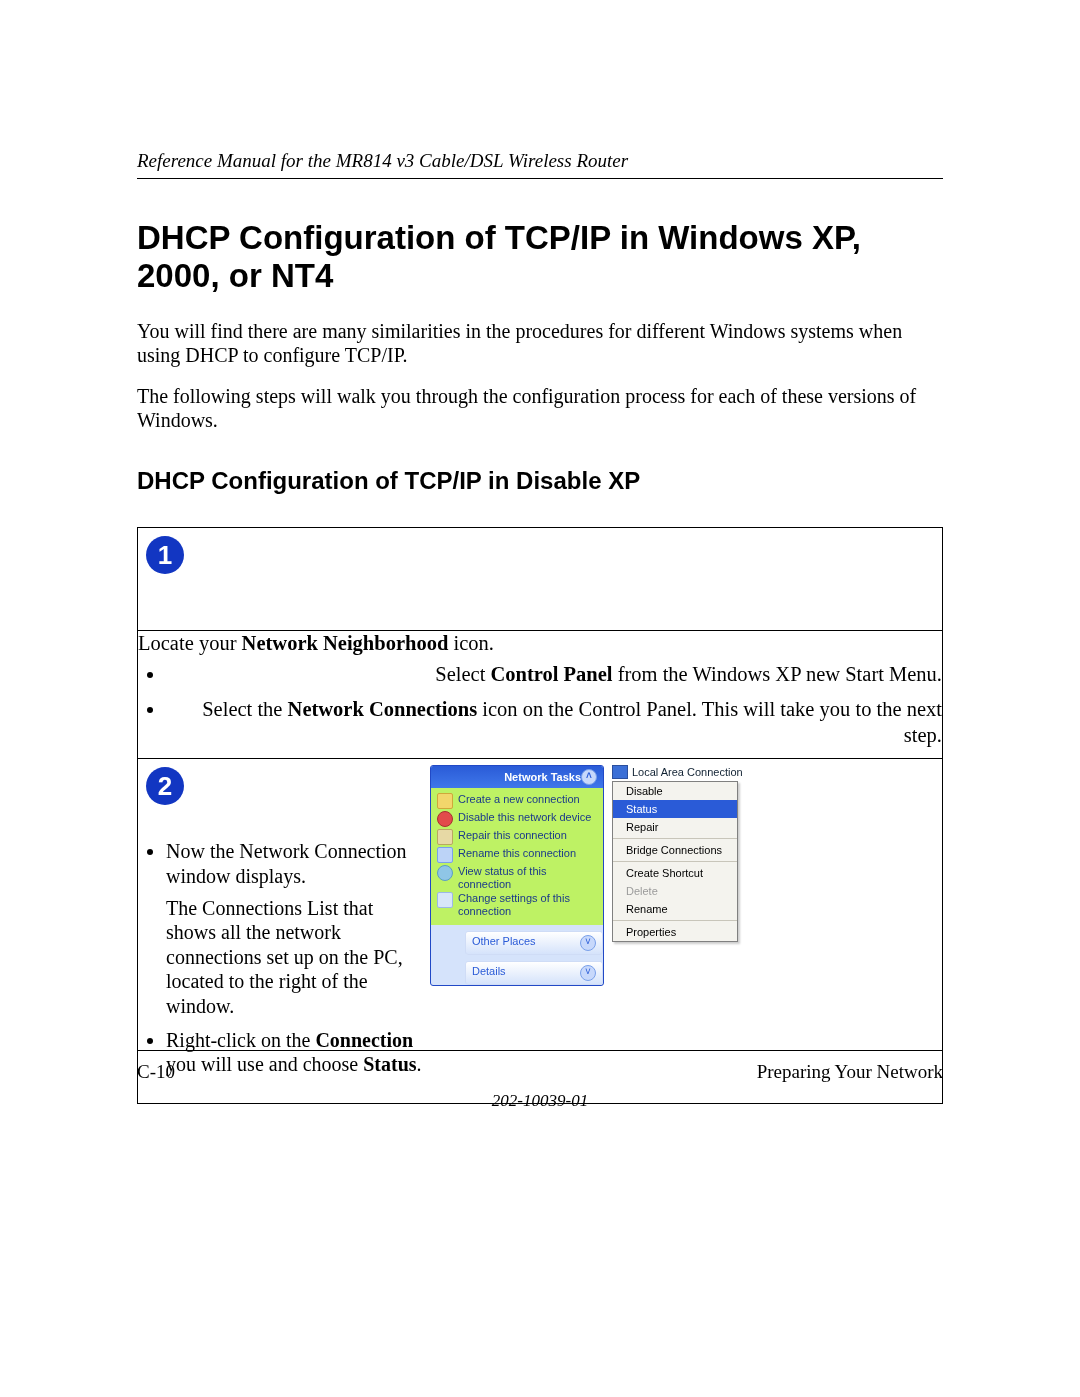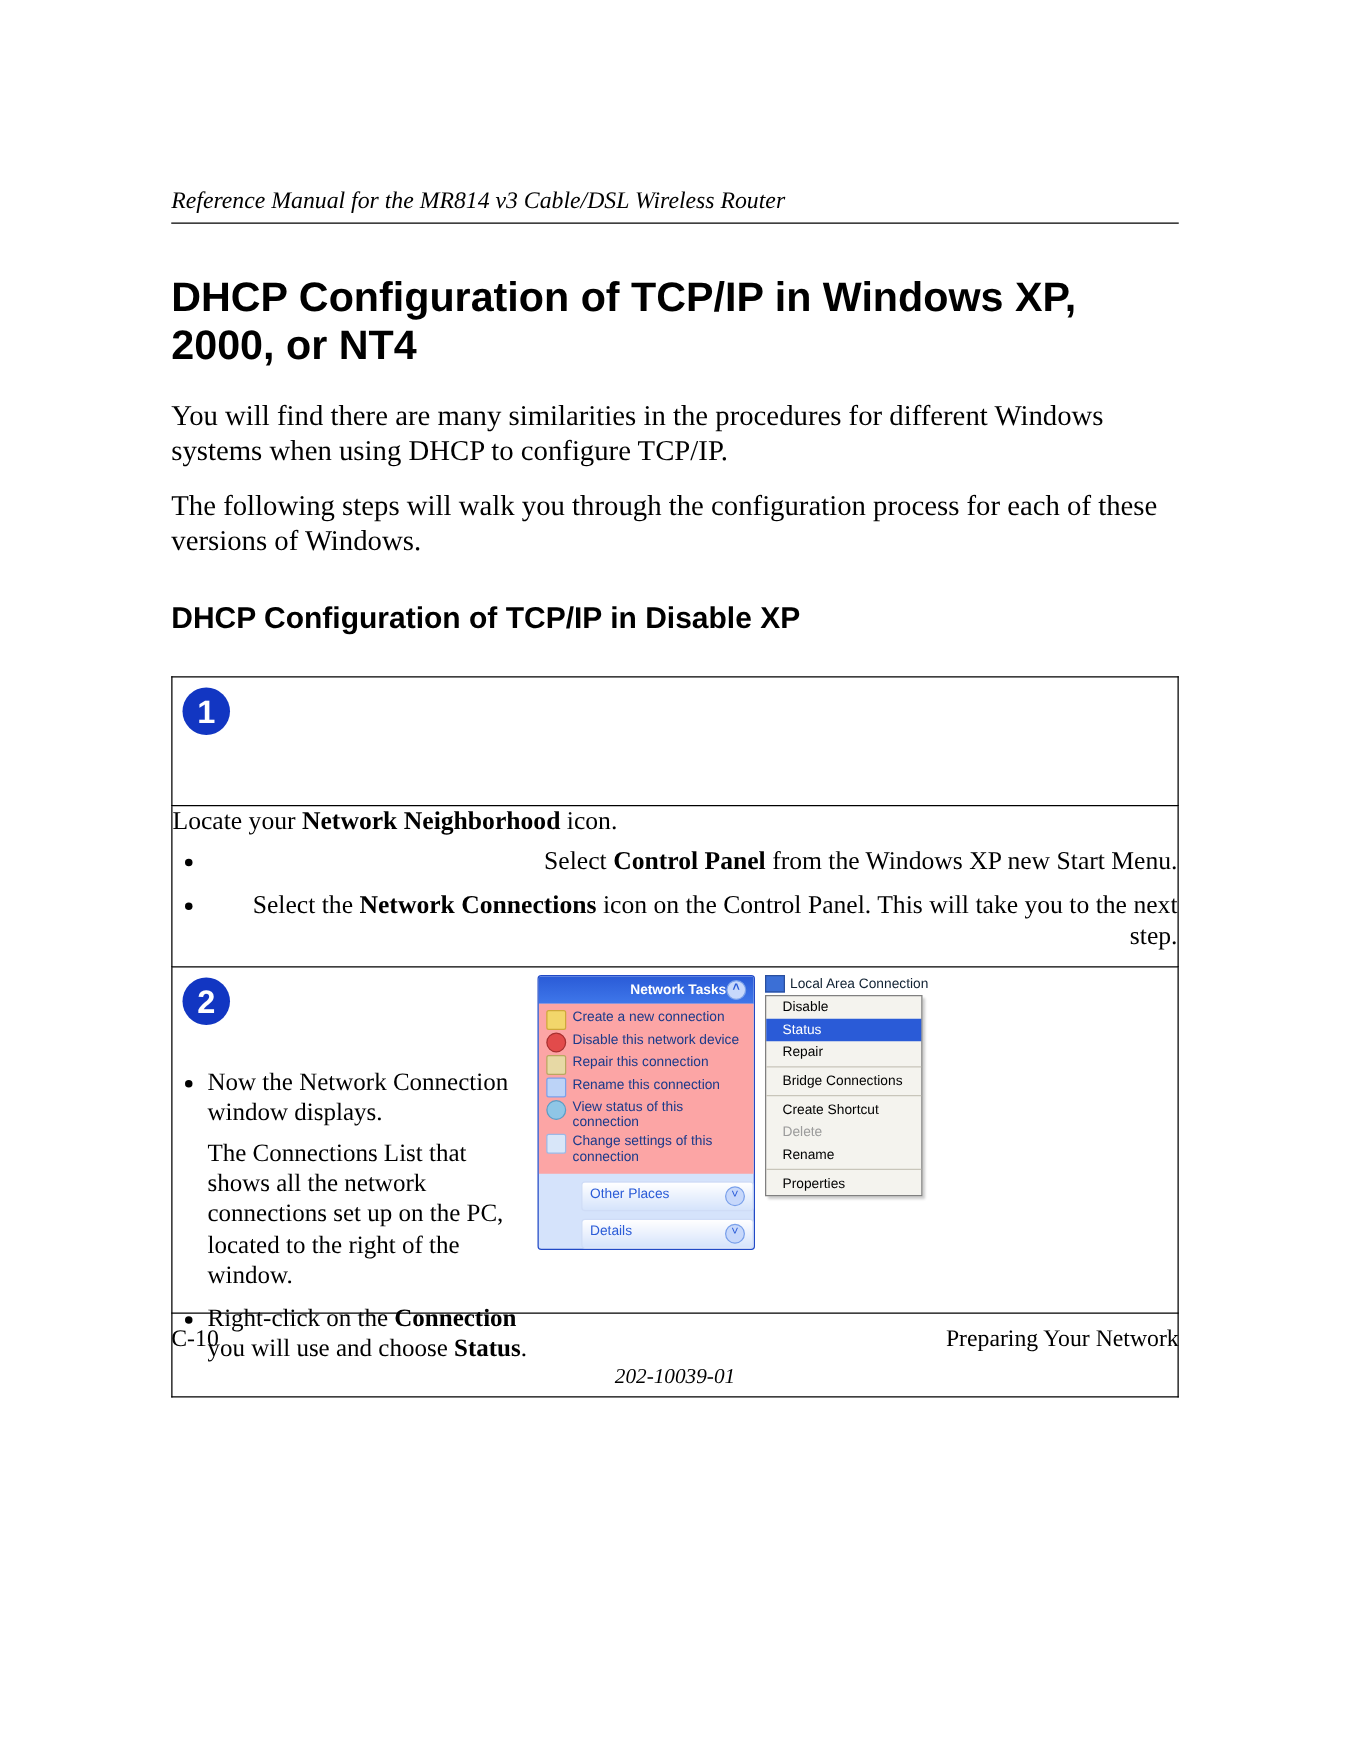--- a/index.html
+++ b/index.html
@@ -26,21 +26,21 @@
     font-size:33px;
     margin:40px 0 24px 0;
   }
   h2{
     font-family:Arial,Helvetica,sans-serif;
     font-weight:700;
     font-size:24px;
     margin:34px 0 24px 0;
   }
   p.body{
-    font-size:23px;
+    font-size:20px;
     line-height:1.22;
     margin:0 0 16px 0;
   }
   
   .steps{
     border:1px solid #000;
     width:806px;
     border-collapse:collapse;
     margin-top:32px;
   }
@@ -106,21 +106,21 @@
     font-weight:700;
     font-size:11px;
     padding:3px 6px;
     display:flex;justify-content:flex-end;align-items:center;
   }
   .xp .chev{
     width:14px;height:14px;border-radius:50%;
     background:#c7d8fb;border:1px solid #7aa0ea;
     color:#2a5bd7;font-size:10px;line-height:12px;text-align:center;
   }
-  .xp .tasks{padding:4px 6px 6px 6px;background:#fca5a5;}
+  .xp .tasks{padding:4px 6px 6px 6px;background:#bef264;}
   .xp .task{
     display:flex;align-items:flex-start;gap:5px;
     padding:1px 0;line-height:1.15;
   }
   .xp .ico{
     width:14px;height:14px;border-radius:2px;
     display:inline-block;flex:0 0 14px;
   }
   .ico.new{background:#f2d66b;border:1px solid #cfa83a;}
   .ico.disable{background:#e24b4b;border:1px solid #a83030;border-radius:50%;}

